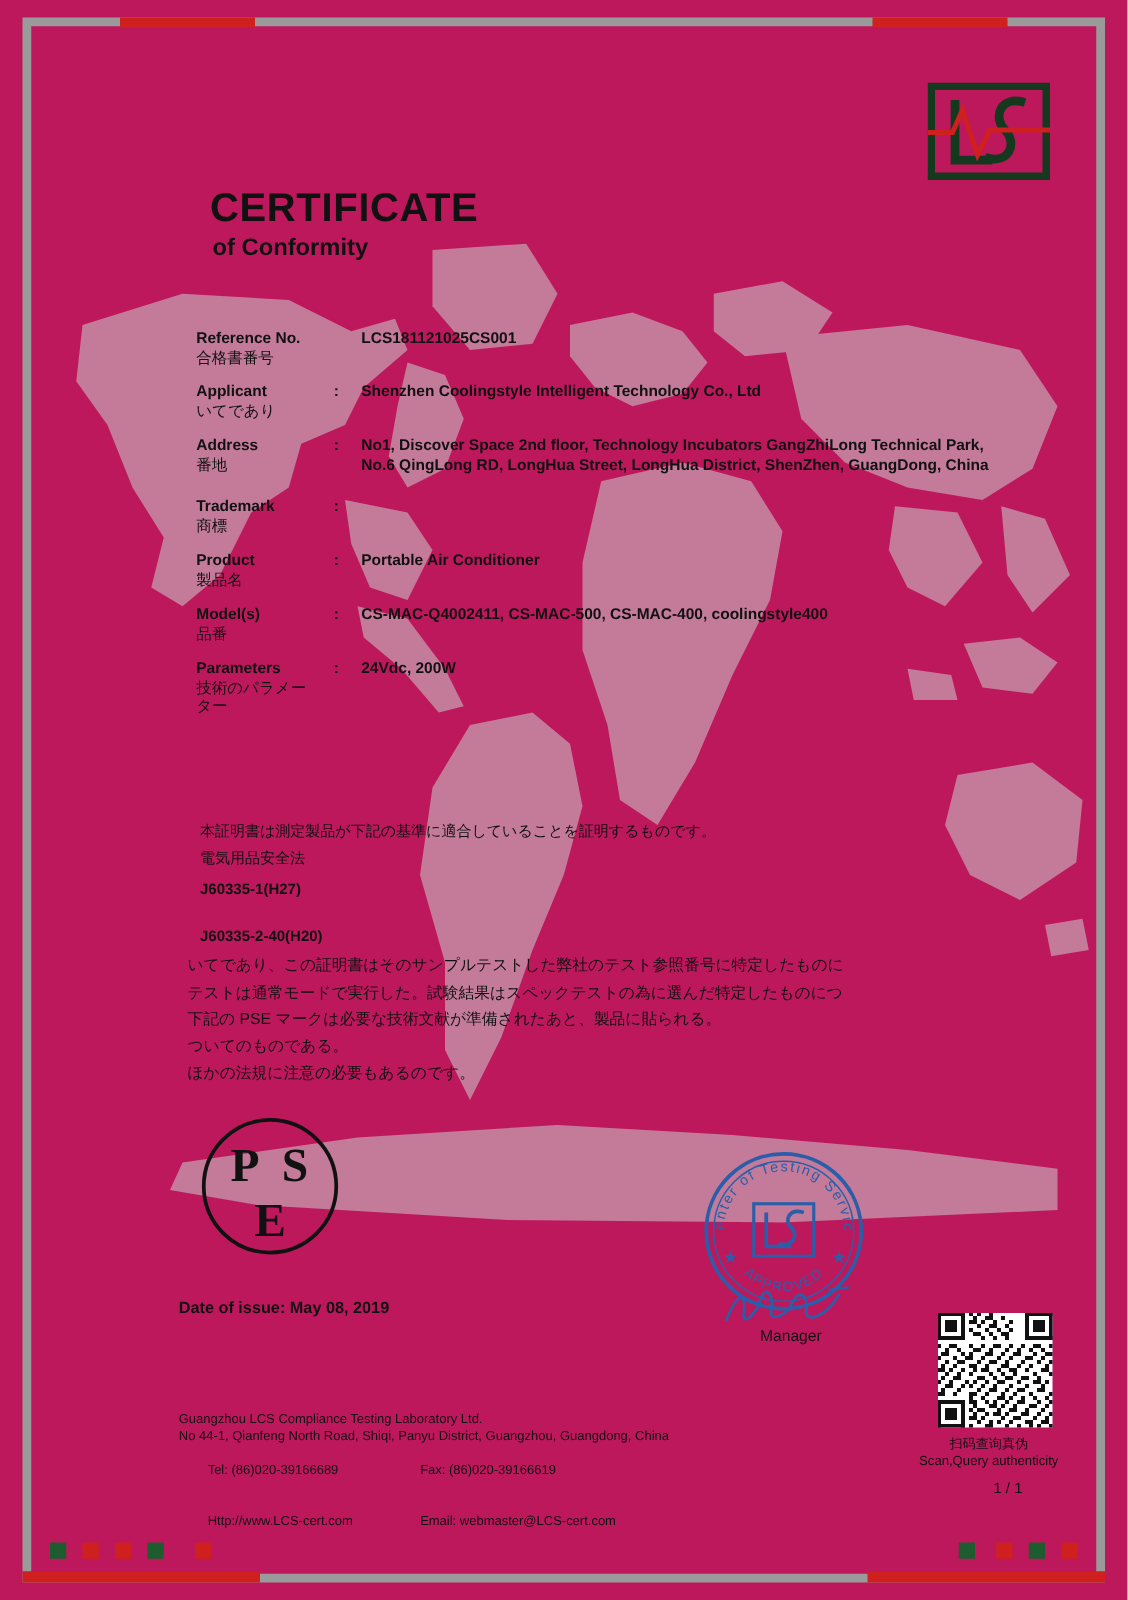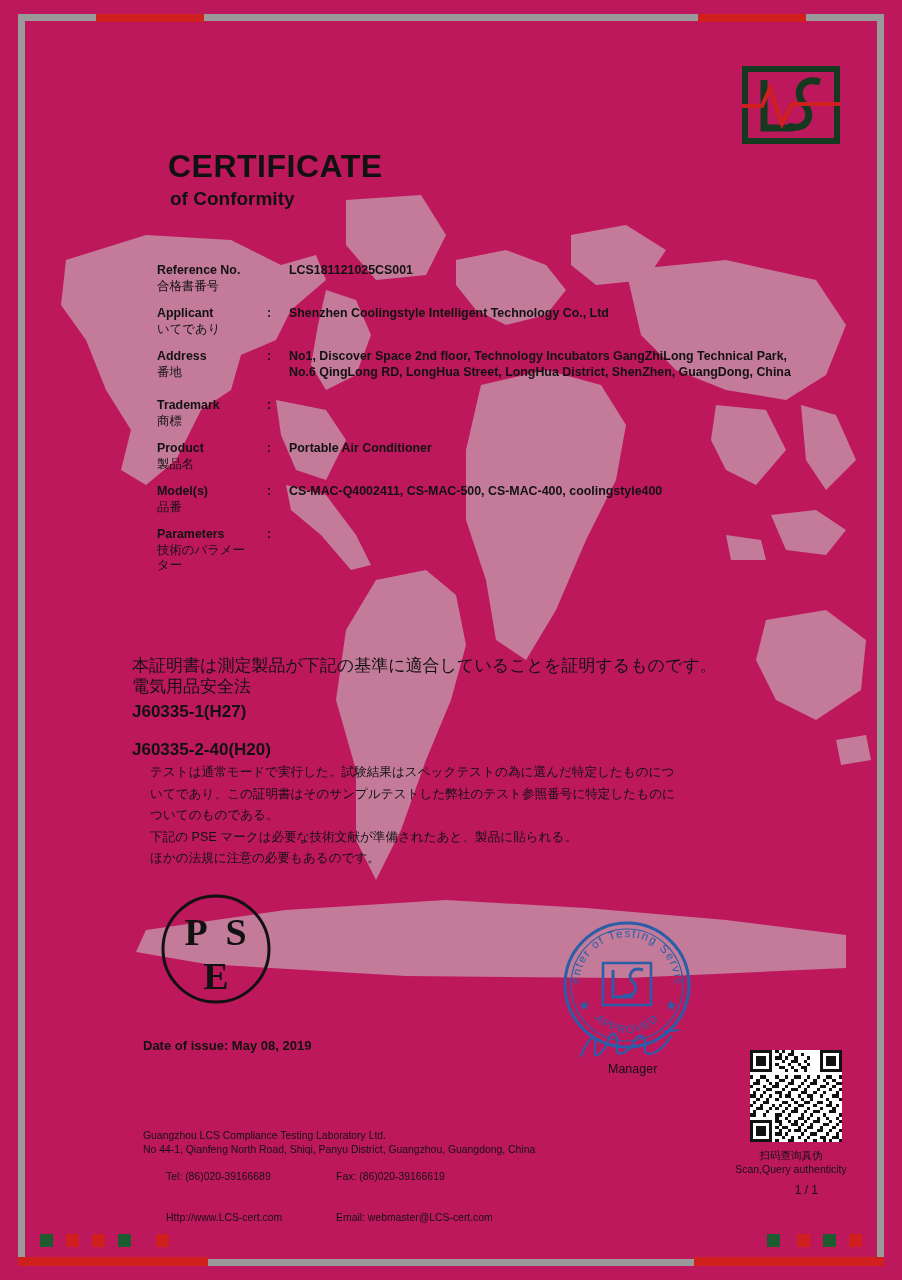--- a/index.html
+++ b/index.html
@@ -117,24 +117,24 @@
     flex: 0 0 22px;
     font-weight: bold;
   }
   .field-value {
     flex: 1 1 auto;
     font-weight: bold;
   }
 
   .jp-block {
     position: absolute;
-    left: 132px;
+    left: 160px;
     top: 655px;
     width: 670px;
-    font-size: 17px;
+    font-size: 12px;
     color: #111;
     line-height: 21px;
   }
   .jp-block .std {
     font-weight: bold;
     margin-top: 4px;
   }
   .jp-note {
     position: absolute;
     left: 150px;
@@ -344,36 +344,37 @@
         <div class="field-value">CS-MAC-Q4002411, CS-MAC-500, CS-MAC-400, coolingstyle400</div>
       </div>
 
       <div class="field-row" style="margin-top:12px;">
         <div class="field-label">
           <span>Parameters</span>
           <span class="jp" style="white-space:pre-line;">技術のパラメー
 ター</span>
         </div>
         <div class="field-colon">:</div>
+        <div class="field-value">24Vdc, 200W</div>
       </div>
 
     </div>
 
     <div class="jp-block">
       <div>本証明書は測定製品が下記の基準に適合していることを証明するものです。</div>
       <div>電気用品安全法</div>
       <div class="std">J60335-1(H27)</div>
       <div class="std" style="margin-top:17px;">J60335-2-40(H20)</div>
     </div>
 
     <div class="jp-note">
+      <div>いてであり、この証明書はそのサンプルテストした弊社のテスト参照番号に特定したものに</div>
       <div>テストは通常モードで実行した。試験結果はスペックテストの為に選んだ特定したものにつ</div>
-      <div>いてであり、この証明書はそのサンプルテストした弊社のテスト参照番号に特定したものに</div>
+      <div>下記の PSE マークは必要な技術文献が準備されたあと、製品に貼られる。</div>
       <div>ついてのものである。</div>
-      <div>下記の PSE マークは必要な技術文献が準備されたあと、製品に貼られる。</div>
       <div>ほかの法規に注意の必要もあるのです。</div>
     </div>
 
     <div class="pse-mark">
       <svg viewBox="0 0 112 112" width="112" height="112" xmlns="http://www.w3.org/2000/svg">
         <circle cx="56" cy="56" r="53" fill="none" stroke="#111" stroke-width="3"></circle>
         <text x="36" y="52" font-family="Liberation Serif, serif" font-size="38" font-weight="bold" fill="#111" text-anchor="middle">P</text>
         <text x="76" y="52" font-family="Liberation Serif, serif" font-size="38" font-weight="bold" fill="#111" text-anchor="middle">S</text>
         <text x="56" y="96" font-family="Liberation Serif, serif" font-size="38" font-weight="bold" fill="#111" text-anchor="middle">E</text>
       </svg>

